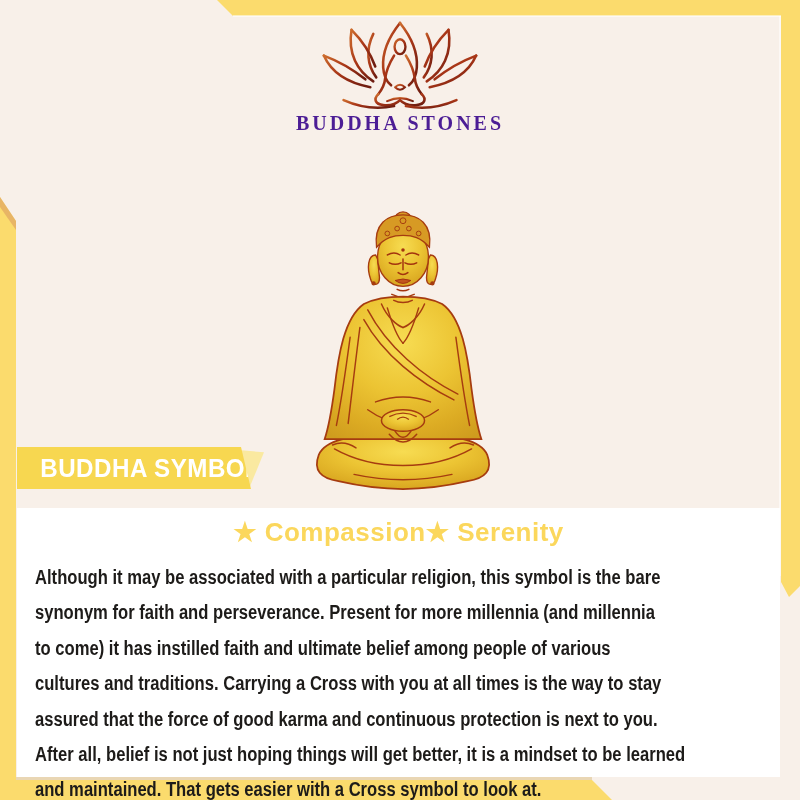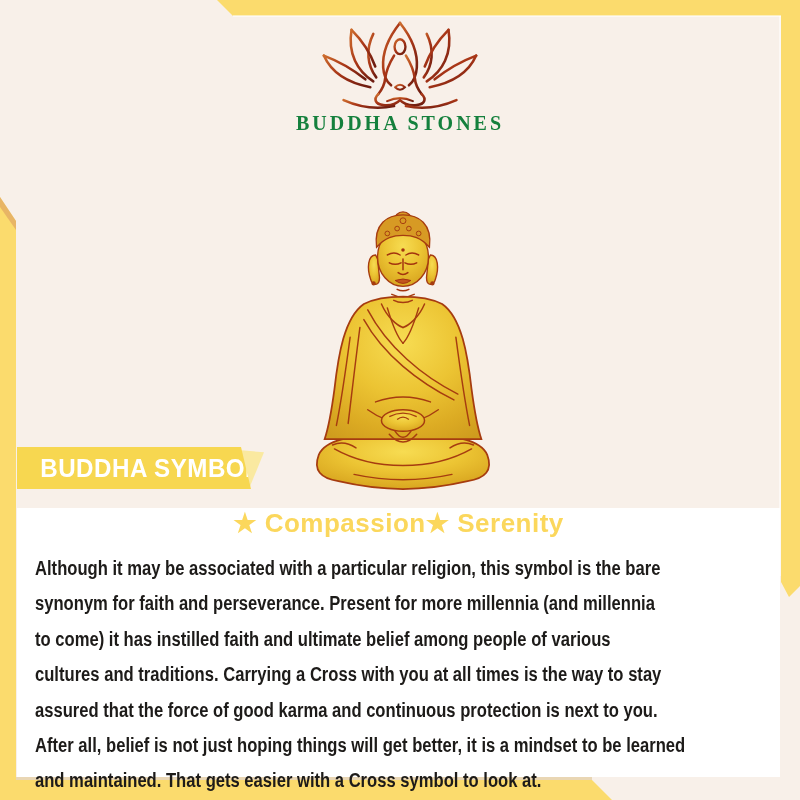--- a/index.html
+++ b/index.html
@@ -7,21 +7,21 @@
     position:relative;width:800px;height:800px;overflow:hidden;
     font-family:"Liberation Sans",sans-serif;background:#f8f0e9;
   }
   .bg{position:absolute;left:0;top:0;width:800px;height:800px;display:block;}
 
   
   .logo-wrap{position:absolute;left:0;top:18px;width:800px;display:flex;justify-content:center;}
   .brand-name{
     position:absolute;left:0;top:112px;width:800px;text-align:center;
     font-family:"Liberation Serif",serif;font-size:20px;letter-spacing:3px;
-    color:#15803d;font-weight:600;
+    color:#4c1d95;font-weight:600;
   }
 
   
   .title-band{
     position:absolute;left:162px;top:142px;width:476px;height:55px;
     background:#ffffff;display:flex;align-items:center;justify-content:center;
   }
   .title-band h1{
     margin:0;font-size:42px;font-weight:700;color:#fbd83f;
     transform:scaleX(.74);transform-origin:center;white-space:nowrap;letter-spacing:0;
@@ -44,21 +44,21 @@
   .ribbon span{
     display:inline-block;padding-left:25px;color:#ffffff;font-size:26px;font-weight:700;
     transform:scaleX(.93);transform-origin:left center;white-space:nowrap;letter-spacing:.5px;
   }
 
   
   .panel{
     position:absolute;left:17px;top:508px;width:763px;height:269px;background:#ffffff;
   }
   .props-line{
-    text-align:center;font-size:26px;font-weight:700;color:#fbd75c;
+    margin-top:9px;text-align:center;font-size:26px;font-weight:700;color:#fbd75c;
     letter-spacing:.5px;
   }
   .desc{
     margin:12px 0 0 18px;width:900px;transform:scaleX(.83);transform-origin:left top;
     font-size:20px;line-height:35.4px;font-weight:700;color:#1d1b19;
     white-space:pre-line;letter-spacing:0;
   }
 </style>
 </head>
 <body>

